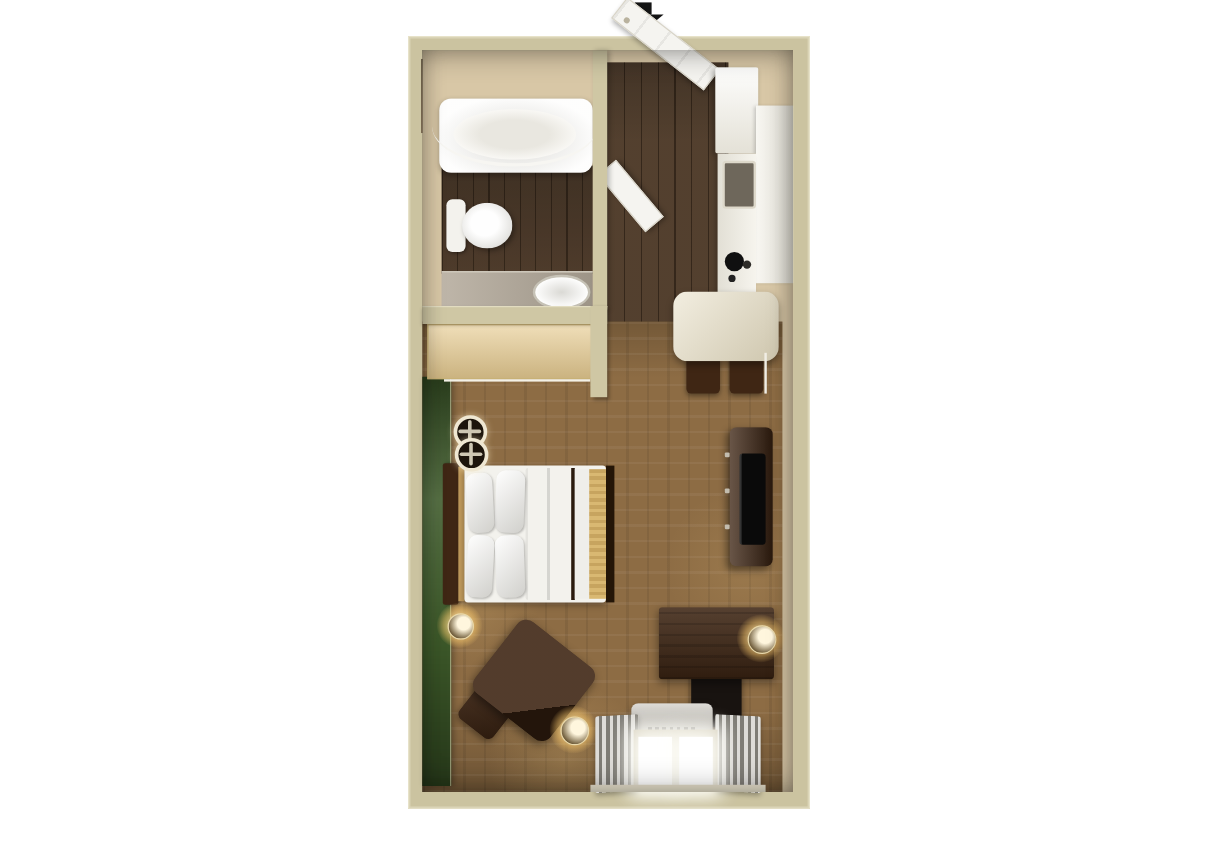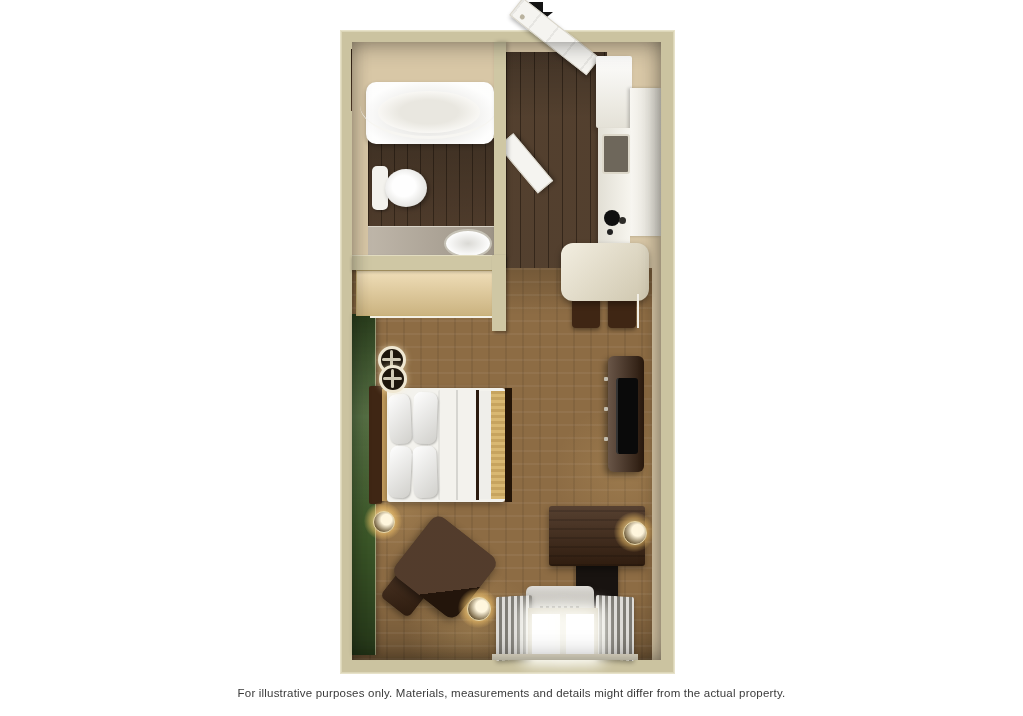--- a/index.html
+++ b/index.html
@@ -236,14 +236,13 @@
       <div id="window-frame" class="abs">
         <div id="pane-1" class="abs pane"></div>
         <div id="pane-2" class="abs pane"></div>
       </div>
       <div id="window-sill" class="abs"></div>
 
       <div id="room-shadow" class="abs"></div>
     </div>
   </div>
 
-  <div id="caption" class="abs">For illustrative purposes only.  Materials, measurements and details might differ from the actual property.</div>
 </div>
 
 </body></html>

